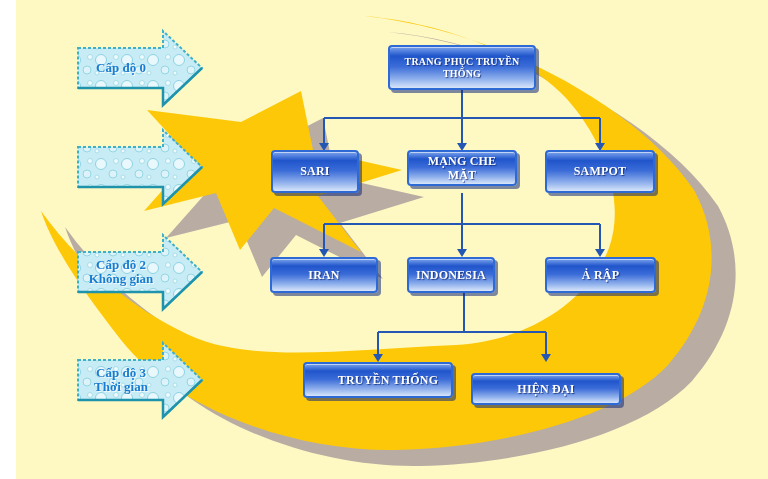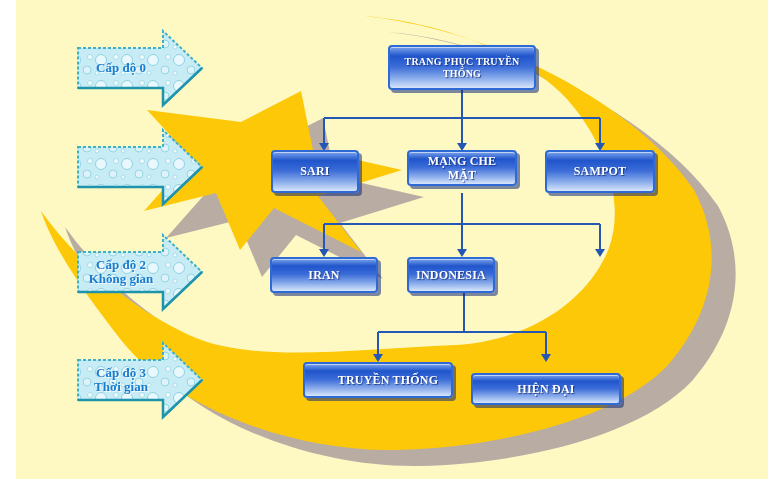--- a/index.html
+++ b/index.html
@@ -126,20 +126,23 @@
   <div class="node" style="left:529px;top:150px;width:110px;height:43px;">
     <span>SAMPOT</span>
   </div>
 
   <div class="node" style="left:254px;top:257px;width:108px;height:36px;">
     <span>IRAN</span>
   </div>
   <div class="node" style="left:391px;top:257px;width:88px;height:36px;">
     <span>INDONESIA</span>
   </div>
+  <div class="node" style="left:529px;top:257px;width:111px;height:36px;">
+    <span>Ả RẬP</span>
+  </div>
 
   <div class="node" style="left:287px;top:362px;width:150px;height:36px;padding-left:20px;">
     <span>TRUYỀN THỐNG</span>
   </div>
   <div class="node" style="left:455px;top:373px;width:150px;height:32px;">
     <span>HIỆN ĐẠI</span>
   </div>
 
 </div>
 

